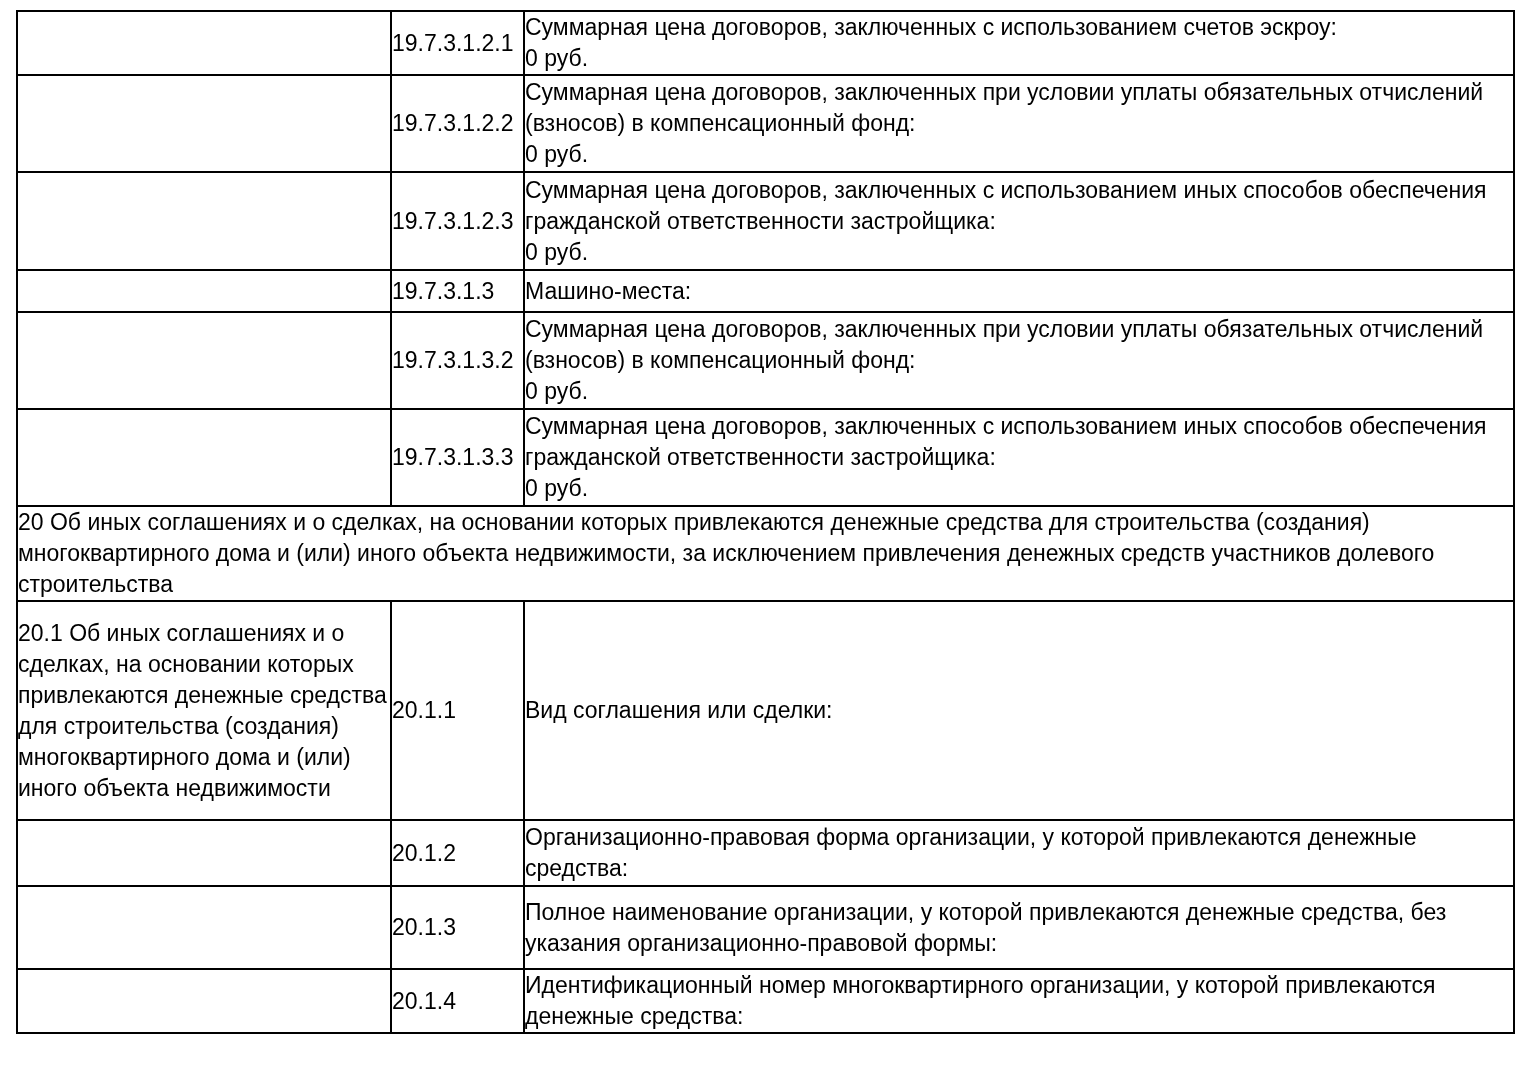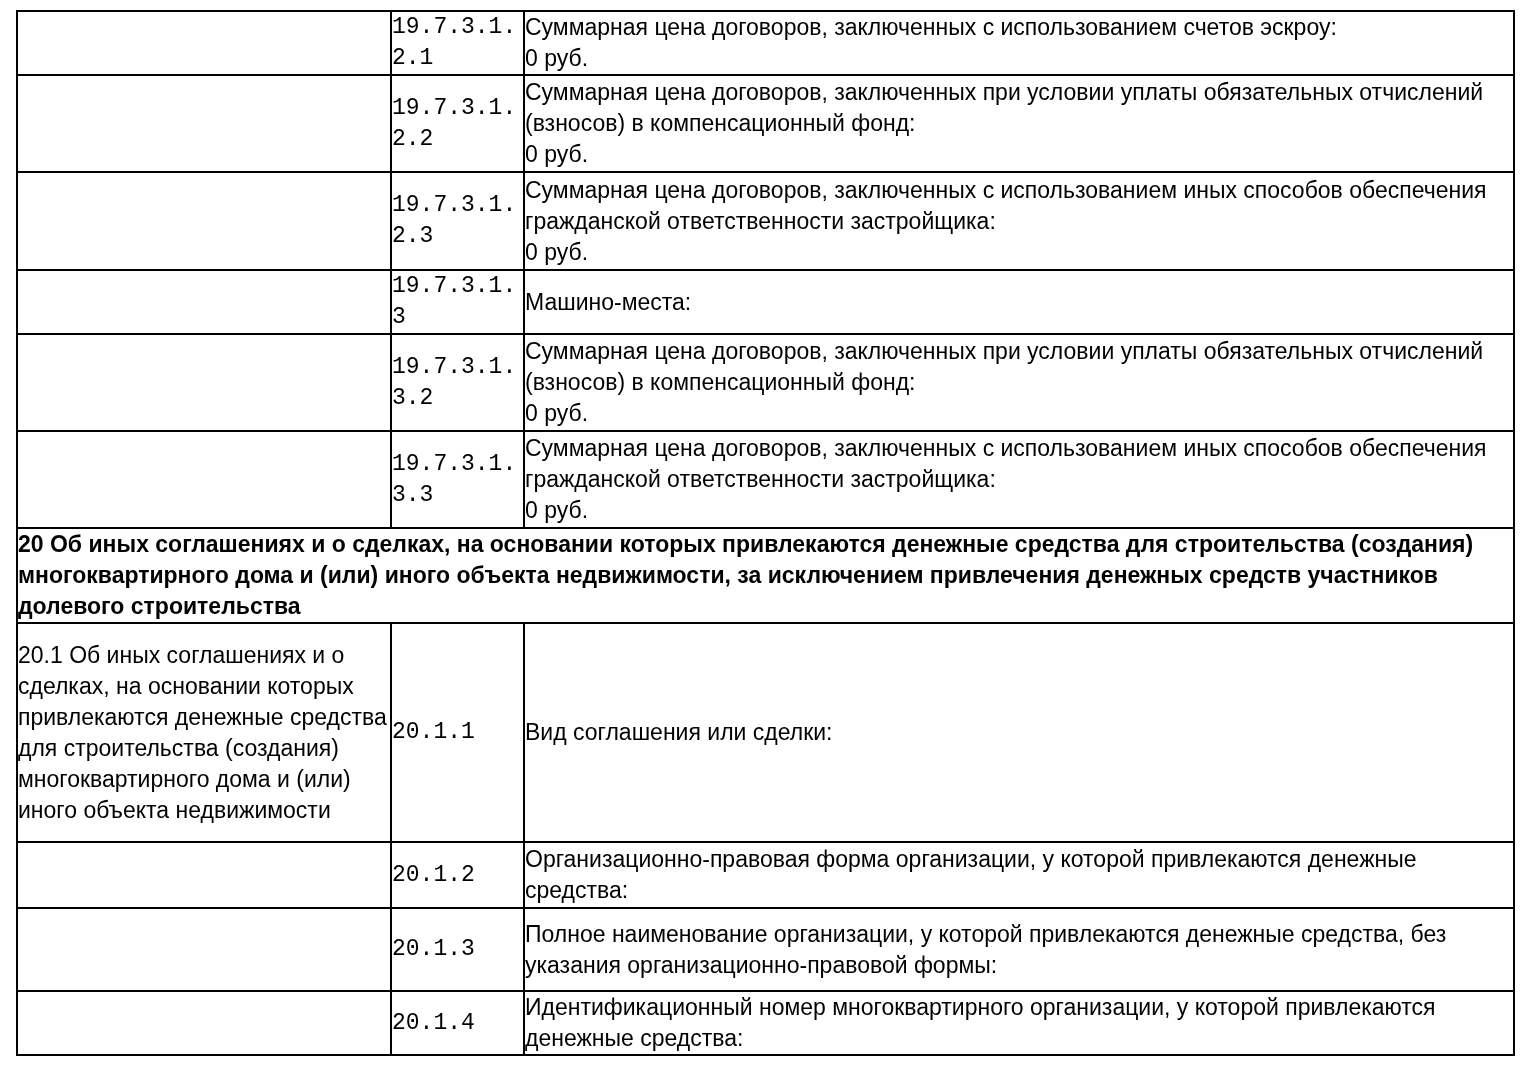--- a/index.html
+++ b/index.html
@@ -27,23 +27,23 @@
     color: #000000;
   }
   table.decl td {
     border: 2px solid #000000;
     vertical-align: middle;
     padding: 0;
     overflow: hidden;
     word-wrap: break-word;
   }
   td.c1 { padding: 2px 4px 2px 4px; }
-  td.c2 { padding: 2px 2px 2px 3px; font-family: Liberation Mono, monospace; }
+  td.c2 { padding: 2px 2px 2px 3px; }
   td.c3 { padding: 2px 6px 2px 4px; }
-  td.section { padding: 2px 6px 2px 4px; vertical-align: top; font-weight: bold; }
+  td.section { padding: 2px 6px 2px 4px; vertical-align: top; }
   td.top { vertical-align: top; }
   .value { font-weight: normal; }
 </style>
 </head>
 <body>
 
 <div class="page">
   <table class="decl">
     <colgroup>
       <col style="width:374px">

